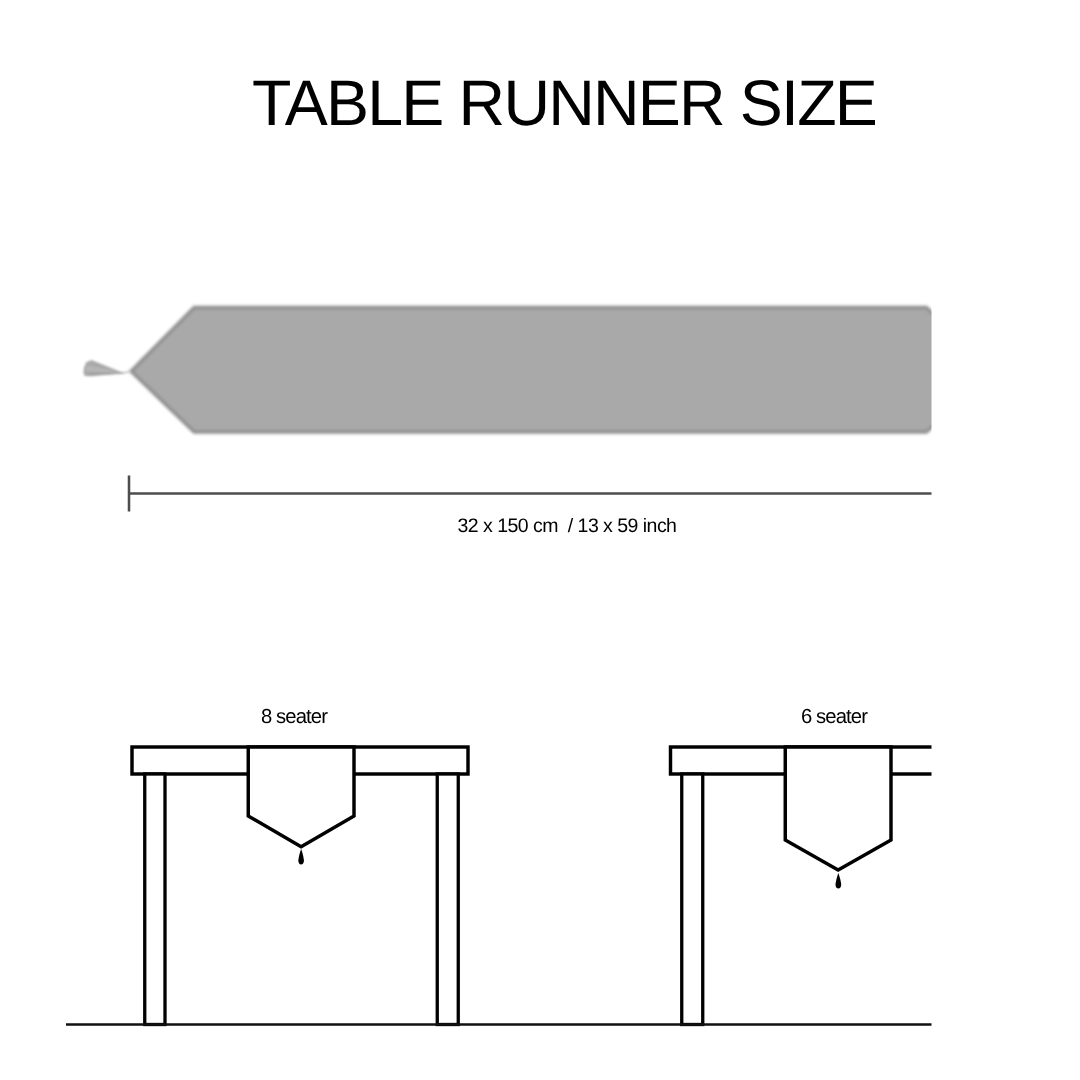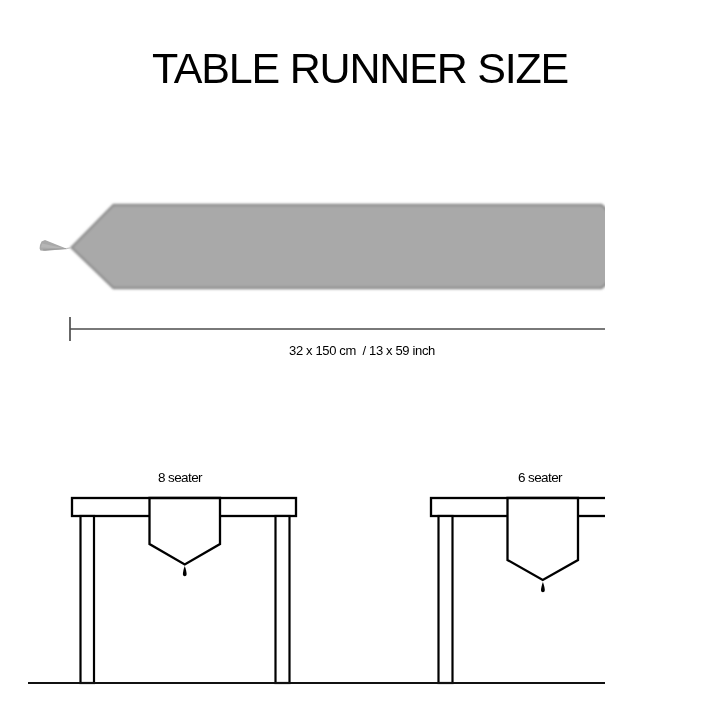--- a/index.html
+++ b/index.html
@@ -1,16 +1,16 @@
 <!DOCTYPE html>
 <html><head>
 <meta charset="utf-8">
 <style>
   html,body{margin:0;padding:0;background:#ffffff;}
-  #page{position:relative;width:605px;height:720px;background:#ffffff;overflow:hidden;}
+  #page{position:relative;width:605px;height:720px;background:#ffffff;overflow:hidden;margin-left:16px;}
   svg{display:block;}
   text{font-family:"Liberation Sans", sans-serif;fill:#000000;}
 </style>
 </head>
 <body>
 <div id="page">
 <svg width="720" height="720" viewBox="0 0 720 720">
   <defs>
     <filter id="soft" x="-20%" y="-20%" width="140%" height="140%">
       <feGaussianBlur stdDeviation="0.9"></feGaussianBlur>

